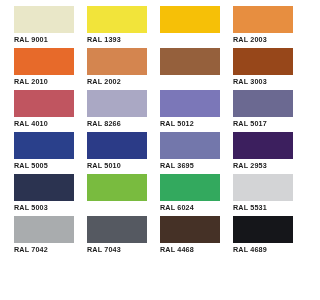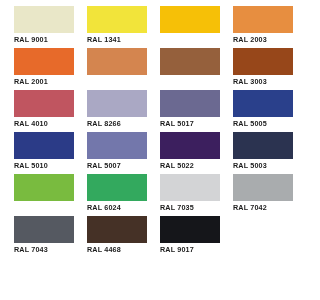--- a/index.html
+++ b/index.html
@@ -58,98 +58,103 @@
 <body>
 
 <div id="chart-sheet">
   <div class="swatch-grid">
       <div class="swatch-cell">
         <span class="swatch-chip" style="background-color: rgb(233, 231, 200);"></span>
         <span class="swatch-label">RAL 9001</span>
       </div>
       <div class="swatch-cell">
         <span class="swatch-chip" style="background-color: rgb(242, 228, 58);"></span>
-        <span class="swatch-label">RAL 1341</span>
+        <span class="swatch-label">RAL 1393</span>
       </div>
       <div class="swatch-cell">
         <span class="swatch-chip" style="background-color: rgb(246, 192, 7);"></span>
       </div>
       <div class="swatch-cell">
         <span class="swatch-chip" style="background-color: rgb(231, 142, 64);"></span>
         <span class="swatch-label">RAL 2003</span>
       </div>
       <div class="swatch-cell">
         <span class="swatch-chip" style="background-color: rgb(231, 106, 42);"></span>
-        <span class="swatch-label">RAL 2001</span>
+        <span class="swatch-label">RAL 2010</span>
       </div>
       <div class="swatch-cell">
         <span class="swatch-chip" style="background-color: rgb(212, 133, 79);"></span>
+        <span class="swatch-label">RAL 2002</span>
       </div>
       <div class="swatch-cell">
         <span class="swatch-chip" style="background-color: rgb(149, 96, 60);"></span>
       </div>
       <div class="swatch-cell">
         <span class="swatch-chip" style="background-color: rgb(151, 71, 26);"></span>
         <span class="swatch-label">RAL 3003</span>
       </div>
       <div class="swatch-cell">
         <span class="swatch-chip" style="background-color: rgb(192, 85, 96);"></span>
         <span class="swatch-label">RAL 4010</span>
       </div>
       <div class="swatch-cell">
         <span class="swatch-chip" style="background-color: rgb(170, 168, 196);"></span>
         <span class="swatch-label">RAL 8266</span>
       </div>
       <div class="swatch-cell">
+        <span class="swatch-chip" style="background-color: rgb(123, 119, 184);"></span>
+        <span class="swatch-label">RAL 5012</span>
+      </div>
+      <div class="swatch-cell">
         <span class="swatch-chip" style="background-color: rgb(107, 105, 145);"></span>
         <span class="swatch-label">RAL 5017</span>
       </div>
       <div class="swatch-cell">
         <span class="swatch-chip" style="background-color: rgb(42, 64, 139);"></span>
         <span class="swatch-label">RAL 5005</span>
       </div>
       <div class="swatch-cell">
         <span class="swatch-chip" style="background-color: rgb(43, 59, 135);"></span>
         <span class="swatch-label">RAL 5010</span>
       </div>
       <div class="swatch-cell">
         <span class="swatch-chip" style="background-color: rgb(115, 119, 171);"></span>
-        <span class="swatch-label">RAL 5007</span>
+        <span class="swatch-label">RAL 3695</span>
       </div>
       <div class="swatch-cell">
         <span class="swatch-chip" style="background-color: rgb(60, 31, 94);"></span>
-        <span class="swatch-label">RAL 5022</span>
+        <span class="swatch-label">RAL 2953</span>
       </div>
       <div class="swatch-cell">
         <span class="swatch-chip" style="background-color: rgb(43, 51, 80);"></span>
         <span class="swatch-label">RAL 5003</span>
       </div>
       <div class="swatch-cell">
         <span class="swatch-chip" style="background-color: rgb(121, 187, 63);"></span>
       </div>
       <div class="swatch-cell">
         <span class="swatch-chip" style="background-color: rgb(51, 169, 94);"></span>
         <span class="swatch-label">RAL 6024</span>
       </div>
       <div class="swatch-cell">
         <span class="swatch-chip" style="background-color: rgb(211, 212, 214);"></span>
-        <span class="swatch-label">RAL 7035</span>
+        <span class="swatch-label">RAL 5531</span>
       </div>
       <div class="swatch-cell">
         <span class="swatch-chip" style="background-color: rgb(169, 172, 174);"></span>
         <span class="swatch-label">RAL 7042</span>
       </div>
       <div class="swatch-cell">
         <span class="swatch-chip" style="background-color: rgb(85, 89, 97);"></span>
         <span class="swatch-label">RAL 7043</span>
       </div>
       <div class="swatch-cell">
         <span class="swatch-chip" style="background-color: rgb(69, 49, 38);"></span>
         <span class="swatch-label">RAL 4468</span>
       </div>
       <div class="swatch-cell">
         <span class="swatch-chip" style="background-color: rgb(21, 22, 26);"></span>
-        <span class="swatch-label">RAL 9017</span>
+        <span class="swatch-label">RAL 4689</span>
       </div>
       <div class="swatch-cell is-empty"></div>
       <div class="swatch-cell is-empty"></div>
     </div>
 </div>
 
 </body></html>

